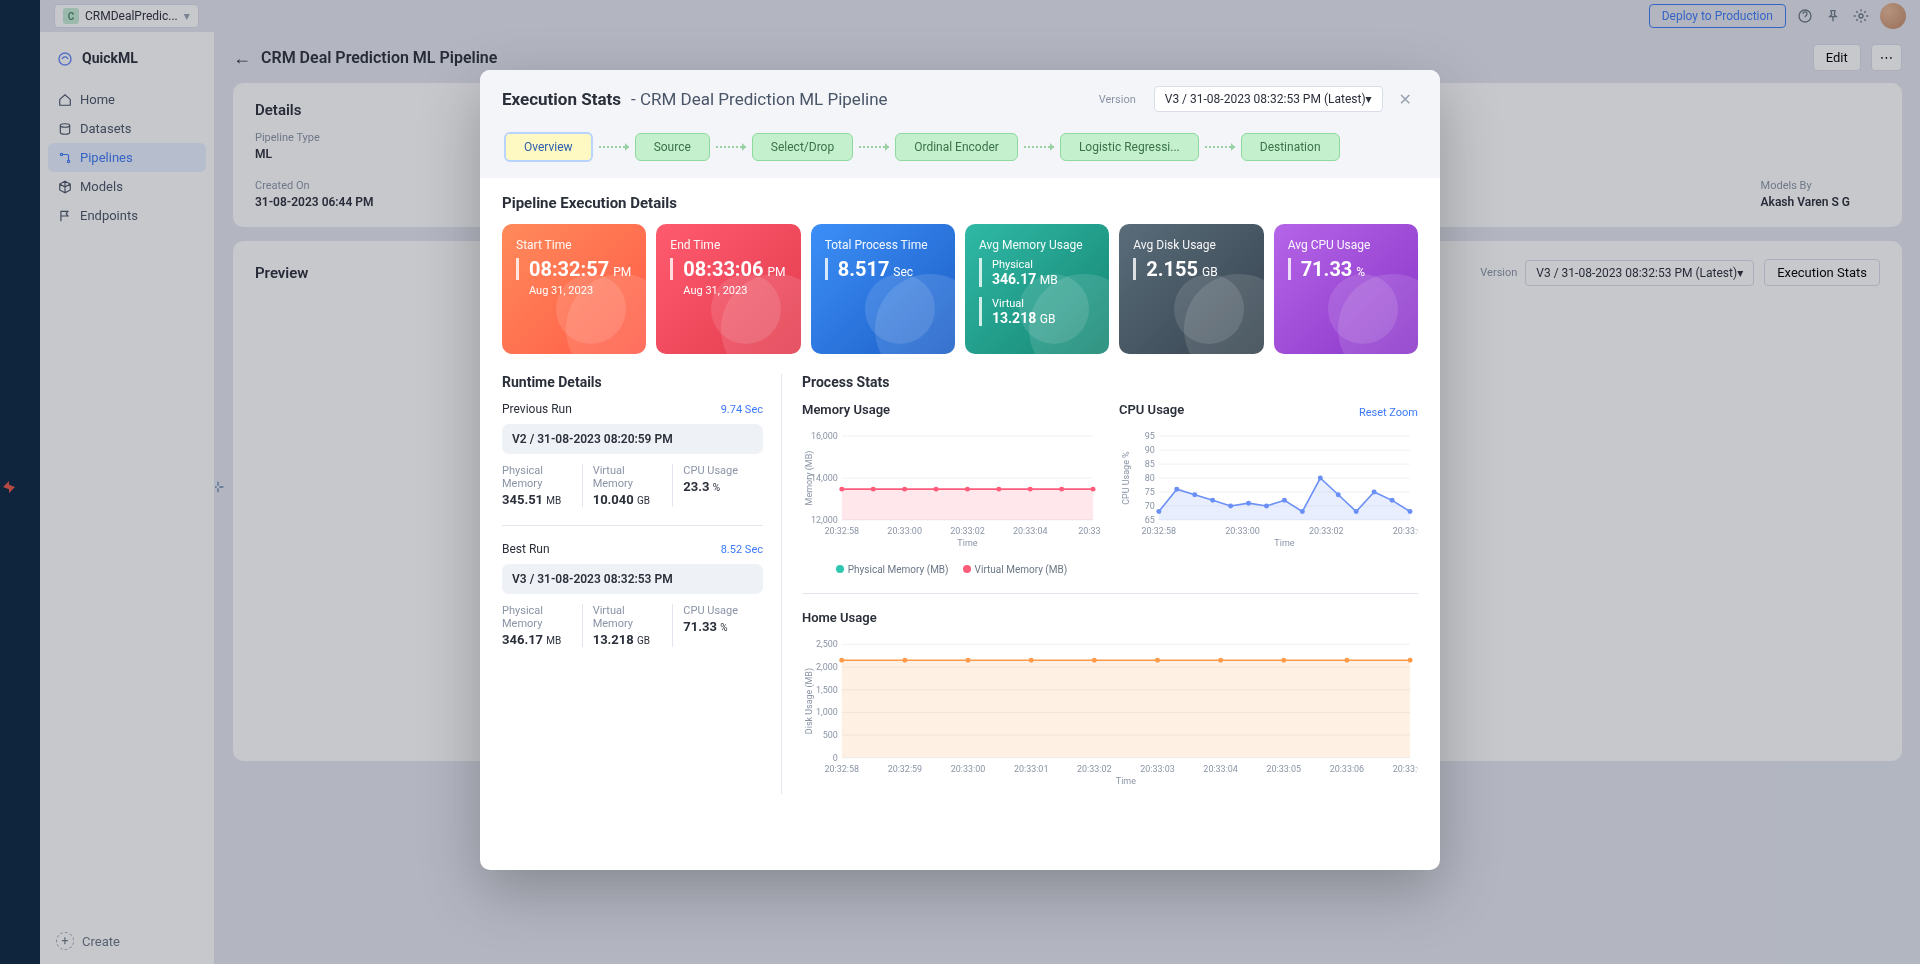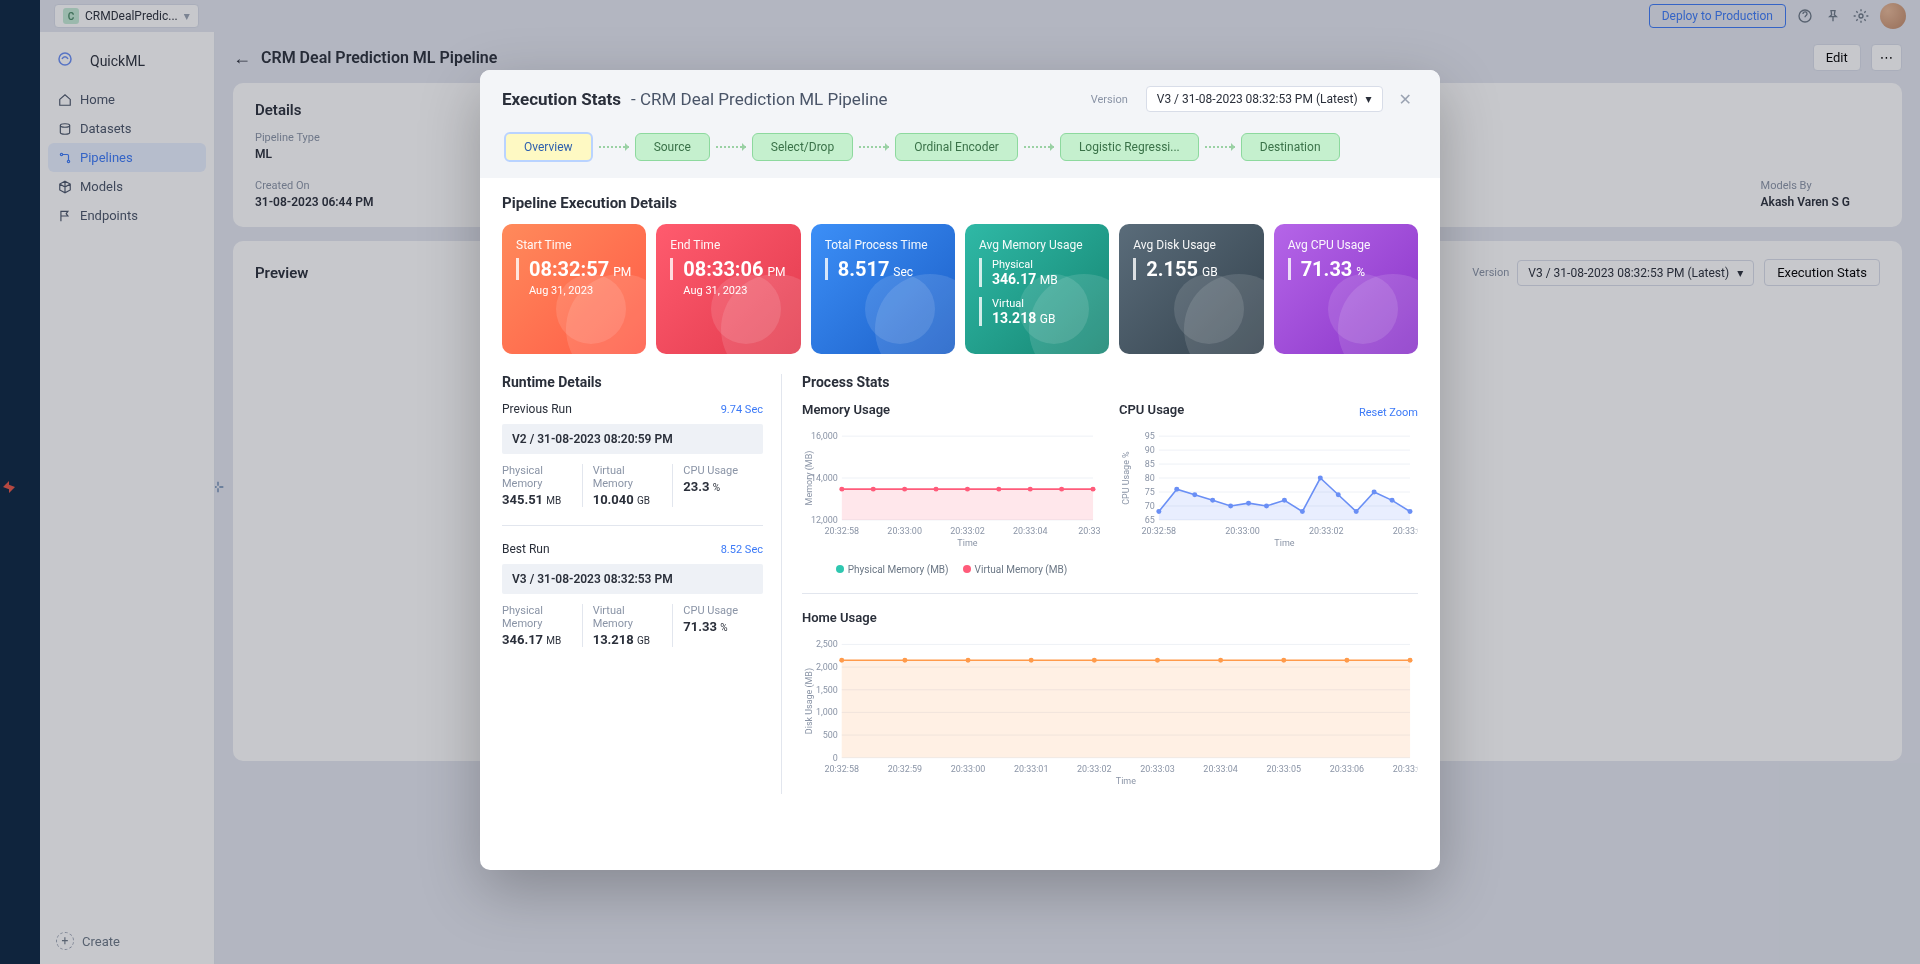--- a/index.html
+++ b/index.html
@@ -25,21 +25,21 @@
 .topbar{position:absolute;left:40px;right:0;top:0;height:32px;background:var(--bg);display:flex;align-items:center;padding:0 14px;gap:10px;}
 .crumb-chip{background:#fff;border:1px solid #d8dde8;border-radius:4px;padding:3px 8px;display:flex;align-items:center;gap:6px;font-size:12px;}
 .crumb-ico{width:16px;height:16px;background:#c5ebd6;border-radius:3px;display:flex;align-items:center;justify-content:center;font-size:10px;font-weight:600;color:#4a8a66;}
 .top-spacer{flex:1;}
 .top-btn{border:1px solid #3c7af7;color:#3c7af7;background:transparent;border-radius:4px;padding:4px 12px;font-size:12px;}
 .top-ico{color:#6b7785;width:18px;height:18px;display:flex;align-items:center;justify-content:center;}
 .top-avatar{width:26px;height:26px;border-radius:50%;background:radial-gradient(circle at 30% 30%,#e8b896,#c08968);}
 
 
 .sidepanel{position:absolute;left:40px;top:32px;bottom:0;width:175px;background:#fff;border-right:1px solid var(--border);padding:14px 8px;font-size:13px;}
-.sidepanel-title{display:flex;align-items:center;gap:16px;font-weight:400;font-size:14px;padding:4px 8px 14px;}
+.sidepanel-title{display:flex;gap:8px;font-weight:700;font-size:14px;padding:4px 8px 14px;}
 .sp-item{display:flex;align-items:center;gap:8px;padding:7px 10px;border-radius:6px;color:#4a5568;cursor:pointer;}
 .sp-item.active{background:#e8f0ff;color:#3c7af7;}
 .sp-ico{width:14px;height:14px;display:inline-flex;}
 .sp-create{position:absolute;bottom:14px;left:16px;display:flex;align-items:center;gap:8px;color:#6b7785;font-size:13px;}
 .sp-plus{width:18px;height:18px;border:1px dashed #9aa3b2;border-radius:50%;display:flex;align-items:center;justify-content:center;font-size:12px;}
 
 
 .main{position:absolute;left:215px;top:32px;right:0;bottom:0;overflow:hidden;}
 .page-head{display:flex;align-items:center;gap:10px;padding:12px 18px;}
 .page-title{font-size:16px;font-weight:600;}
@@ -52,21 +52,21 @@
 .details-row{display:flex;gap:70px;}
 .details-block{display:flex;flex-direction:column;gap:3px;}
 .details-label{font-size:11px;color:#8a94a6;}
 .details-val{font-size:12px;font-weight:600;}
 
 .preview-card{margin:14px 18px 0;background:#fff;border-radius:10px;padding:18px 22px;height:520px;}
 .preview-head{display:flex;align-items:center;}
 .preview-title{font-weight:600;font-size:15px;}
 .pv-spacer{flex:1;}
 .ver-label{font-size:11px;color:#8a94a6;margin-right:8px;}
-.select-box{border:1px solid #d8dde8;border-radius:4px;padding:5px 10px;font-size:12px;background:#fff;display:inline-flex;align-items:center;gap:8px;}
+.select-box{border:1px solid #d8dde8;border-radius:4px;padding:5px 10px;font-size:12px;background:#fff;display:inline-flex;align-items:center;}
 
 
 .overlay{position:absolute;inset:0;background:rgba(30,35,50,.25);}
 .modal{position:absolute;left:480px;top:70px;width:960px;height:800px;background:#fff;border-radius:10px;box-shadow:0 20px 60px rgba(0,0,0,.25);display:flex;flex-direction:column;}
 .modal-head{padding:16px 22px 10px;background:#f3f5f8;border-radius:10px 10px 0 0;}
 .modal-trow{display:flex;align-items:center;gap:10px;}
 .mtitle-b{font-weight:700;font-size:17px;}
 .mtitle-l{font-size:17px;color:#4a5568;}
 .mh-spacer{flex:1;}
 .close-x{color:#9aa3b2;font-size:16px;cursor:pointer;padding:2px 6px;}
@@ -101,21 +101,21 @@
 
 
 .low-grid{display:flex;gap:20px;margin-top:20px;}
 .rt-col{width:280px;border-right:1px solid var(--border);padding-right:18px;}
 .ps-col{flex:1;}
 .sub-title{font-weight:700;font-size:14px;margin-bottom:12px;}
 
 .run-block{margin-bottom:18px;}
 .run-head{display:flex;align-items:center;justify-content:space-between;font-size:12px;margin-bottom:8px;}
 .run-tag{color:#3c7af7;font-size:11px;}
-.run-ver{background:#eef1f6;border-radius:2px;padding:8px 10px;font-size:12px;font-weight:600;}
+.run-ver{background:#eef1f6;border-radius:7px;padding:8px 10px;font-size:12px;font-weight:600;}
 .run-stats{display:flex;gap:0;margin-top:10px;}
 .rs{flex:1;padding:0 10px;border-left:1px solid var(--border);}
 .rs:first-child{border-left:none;padding-left:0;}
 .rs-lbl{font-size:11px;color:#8a94a6;}
 .rs-val{font-size:13px;font-weight:700;margin-top:2px;}
 .rs-unit{font-size:10px;font-weight:400;}
 
 .charts-row{display:flex;gap:18px;}
 .chart-box{flex:1;}
 .chart-title-row{display:flex;align-items:center;justify-content:space-between;}

